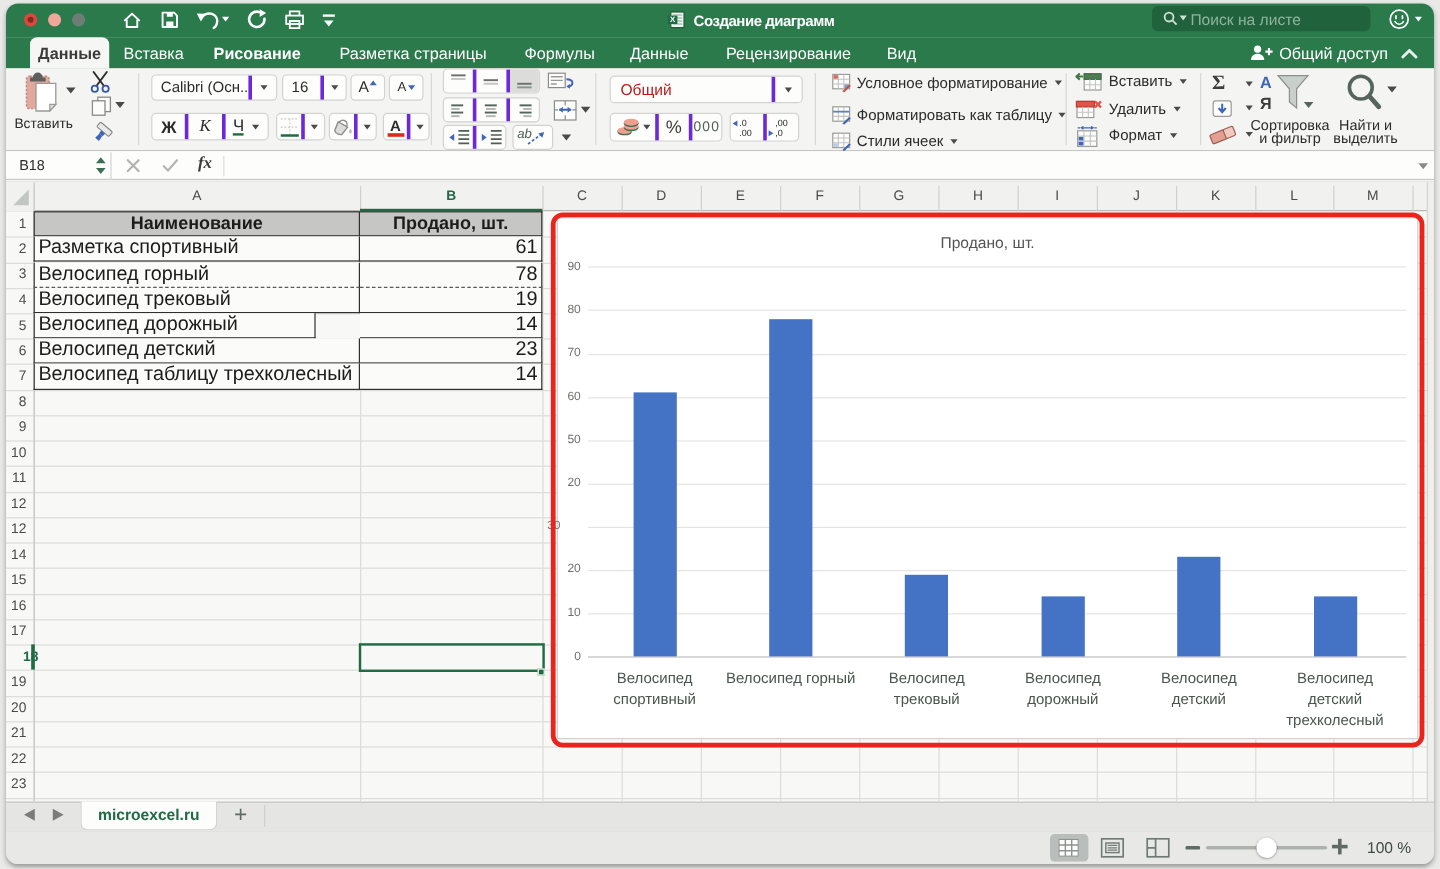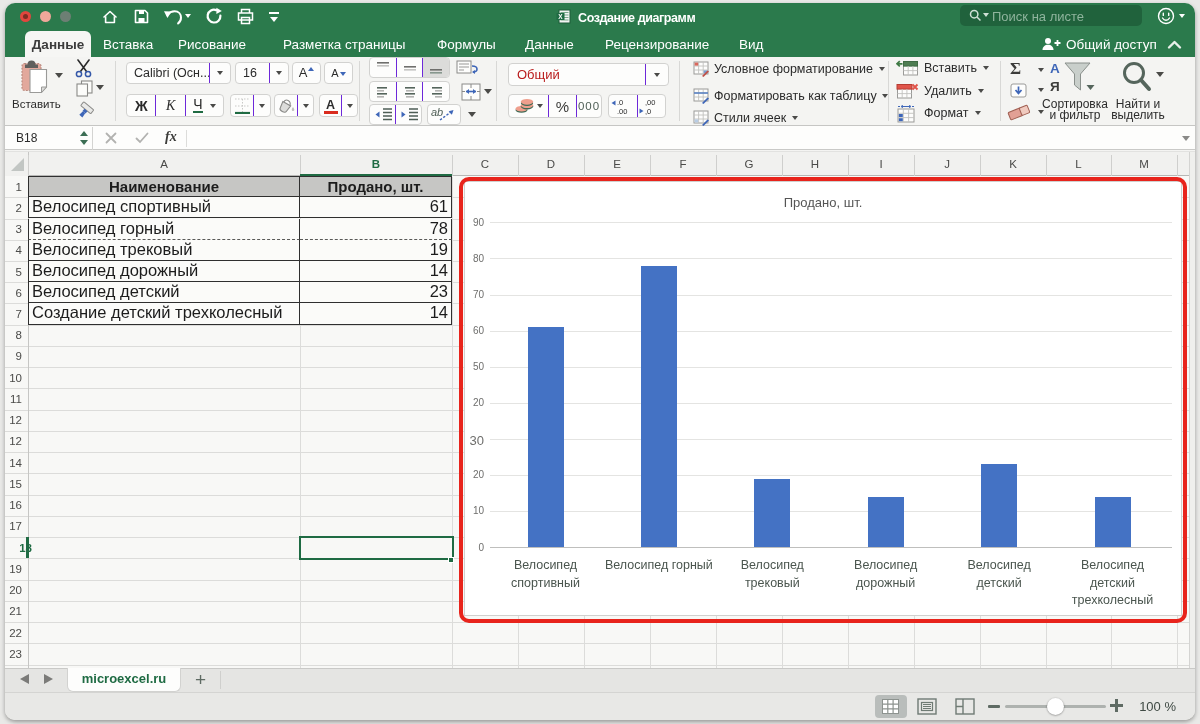--- a/index.html
+++ b/index.html
@@ -2,21 +2,21 @@
 <html><head><meta charset="utf-8">
 <style>
 *{margin:0;padding:0;box-sizing:border-box}
 html,body{width:1200px;height:724px;overflow:hidden}
 body{font-family:"Liberation Sans",sans-serif;background:#e9e9e7;position:relative}
 .a{position:absolute}
 .btn{background:#fdfdfc;border:1px solid #d2d2d0;border-radius:4px}
 .vline{width:1px;background:#d8d8d6}
 .gl{background:#dcdcda}
 .seg{background:#fdfdfc;border:1px solid #d2d2d0;border-radius:4px;display:flex}
-.seg>div{border-right:1px solid #6d28d9;display:flex;align-items:center;justify-content:center}
+.seg>div{border-right:3px solid #6d28d9;display:flex;align-items:center;justify-content:center}
 .seg>div:last-child{border-right:none}
 svg{display:block}
 </style></head><body>
 <div class="a" style="left:5px;top:3px;width:1190px;height:717px;border-radius:10px;background:#f4f4f2;box-shadow:0 2px 4px rgba(0,0,0,0.35)"></div>
 <div class="a" style="left:5px;top:3px;width:1190px;height:28px;border-radius:10px 10px 0 0;background:#2b7a4c"></div>
 <div class="a" style="left:20px;top:11px;width:11px;height:11px;border-radius:50%;background:#e1463e"></div>
 <div class="a" style="left:23px;top:14px;width:5px;height:5px;border-radius:50%;background:#7e2d23"></div>
 <div class="a" style="left:40px;top:11px;width:11px;height:11px;border-radius:50%;background:#f0a79a"></div>
 <div class="a" style="left:60px;top:11px;width:11px;height:11px;border-radius:50%;background:#6d7f74"></div>
 <svg class="a" style="left:102px;top:9px" width="16" height="16" viewBox="0 0 16 16">
@@ -60,21 +60,21 @@
 <svg class="a" style="left:1157px;top:7px" width="18" height="18" viewBox="0 0 18 18">
 <circle cx="9" cy="9" r="7.5" fill="none" stroke="#fff" stroke-width="1.4"></circle>
 <path d="M6.3 6.2 v2.2 M11.7 6.2 v2.2" stroke="#fff" stroke-width="1.4" stroke-linecap="round"></path>
 <path d="M5.5 11 c1 1.6 2.2 2.2 3.5 2.2 s2.5-0.6 3.5-2.2" fill="none" stroke="#fff" stroke-width="1.4" stroke-linecap="round"></path>
   </svg>
 <div class="a" style="left:1179px;top:14px;width:0;height:0;border-left:3.5px solid transparent;border-right:3.5px solid transparent;border-top:4.5px solid #fff"></div>
 <div class="a" style="left:5px;top:31px;width:1190px;height:26px;background:#2b7a4c"></div>
 <div class="a" style="left:25px;top:31px;width:66px;height:26px;background:#f6f6f4;border-radius:6px 6px 0 0"></div>
 <div class="a" style="left:25px;top:37px;width:66px;height:16px;font-size:13.5px;font-weight:bold;color:#3c3c3c;text-align:center">Данные</div>
 <div class="a" style="left:103px;top:37px;font-size:13.5px;font-weight:500;color:#fff">Вставка</div>
-<div class="a" style="left:178px;top:37px;font-size:13.5px;font-weight:400;color:#fff">Рисование</div>
+<div class="a" style="left:178px;top:37px;font-size:13.5px;font-weight:700;color:#fff">Рисование</div>
 <div class="a" style="left:283px;top:37px;font-size:13.5px;font-weight:500;color:#fff">Разметка страницы</div>
 <div class="a" style="left:437px;top:37px;font-size:13.5px;font-weight:500;color:#fff">Формулы</div>
 <div class="a" style="left:525px;top:37px;font-size:13.5px;font-weight:500;color:#fff">Данные</div>
 <div class="a" style="left:605px;top:37px;font-size:13.5px;font-weight:500;color:#fff">Рецензирование</div>
 <div class="a" style="left:739px;top:37px;font-size:13.5px;font-weight:500;color:#fff">Вид</div>
 <svg class="a" style="left:1041px;top:37px" width="21" height="15" viewBox="0 0 21 15">
 <circle cx="7" cy="4" r="3" fill="#fff"></circle>
     <path d="M1.5 13 c0-3.2 2.5-5.2 5.5-5.2 s5.5 2 5.5 5.2 Z" fill="#fff"></path>
 <path d="M16.5 3 v6 M13.5 6 h6" stroke="#fff" stroke-width="1.8"></path>
   </svg>
@@ -479,44 +479,44 @@
 <div class="a" style="left:5px;top:562.8px;width:17px;text-align:right;font-size:11.5px;font-weight:normal;color:#4a4a48">19</div>
 <div class="a" style="left:5px;top:584.1px;width:17px;text-align:right;font-size:11.5px;font-weight:normal;color:#4a4a48">20</div>
 <div class="a" style="left:5px;top:605.3px;width:17px;text-align:right;font-size:11.5px;font-weight:normal;color:#4a4a48">21</div>
 <div class="a" style="left:5px;top:626.5px;width:17px;text-align:right;font-size:11.5px;font-weight:normal;color:#4a4a48">22</div>
 <div class="a" style="left:5px;top:647.8px;width:17px;text-align:right;font-size:11.5px;font-weight:normal;color:#4a4a48">23</div>
 <div class="a" style="left:28px;top:177px;width:1px;height:491px;background:#c6c6c4"></div>
 <div class="a" style="left:26px;top:537.1px;width:2.5px;height:21.2px;background:#1f6b43"></div>
 <div class="a" style="left:1189px;top:152px;width:6px;height:516px;background:#efefed;border-left:1px solid #d4d4d2"></div>
 <div class="a" style="left:28px;top:176px;width:272px;height:21.2px;background:#c6c6c4;border:1px solid #2f2f2f;font-size:15px;font-weight:bold;color:#1c1c1c;text-align:center;line-height:20px">Наименование</div>
 <div class="a" style="left:300px;top:176px;width:152px;height:21.2px;background:#c6c6c4;border:1px solid #2f2f2f;border-left:none;font-size:15px;font-weight:bold;color:#1c1c1c;text-align:center;line-height:20px">Продано, шт.</div>
-<div class="a" style="left:28px;top:197.2px;width:272px;height:21.24px;background:#fbfbf9;border-left:1px solid #2f2f2f;border-right:1px solid #2f2f2f;border-bottom:1px solid #2f2f2f;font-size:16.5px;color:#1c1c1c;padding-left:3px;line-height:19.5px;white-space:nowrap">Велосипед спортивный</div>
+<div class="a" style="left:28px;top:197.2px;width:272px;height:21.24px;background:#fbfbf9;border-left:1px solid #2f2f2f;border-right:1px solid #2f2f2f;border-bottom:1px solid #2f2f2f;font-size:16.5px;color:#1c1c1c;padding-left:3px;line-height:19.5px;white-space:nowrap">Разметка спортивный</div>
 <div class="a" style="left:300px;top:197.2px;width:152px;height:21.24px;background:#fbfbf9;border-right:1px solid #2f2f2f;border-bottom:1px solid #2f2f2f;font-size:16.5px;color:#1c1c1c;text-align:right;padding-right:3px;line-height:19.5px">61</div>
 <div class="a" style="left:28px;top:218.5px;width:272px;height:21.24px;background:#fbfbf9;border-left:1px solid #2f2f2f;border-right:1px solid #2f2f2f;border-bottom:1px dashed #5a5a58;font-size:16.5px;color:#1c1c1c;padding-left:3px;line-height:19.5px;white-space:nowrap">Велосипед горный</div>
 <div class="a" style="left:300px;top:218.5px;width:152px;height:21.24px;background:#fbfbf9;border-right:1px solid #2f2f2f;border-bottom:1px dashed #5a5a58;font-size:16.5px;color:#1c1c1c;text-align:right;padding-right:3px;line-height:19.5px">78</div>
 <div class="a" style="left:28px;top:239.7px;width:272px;height:21.24px;background:#fbfbf9;border-left:1px solid #2f2f2f;border-right:1px solid #2f2f2f;border-bottom:1px solid #2f2f2f;font-size:16.5px;color:#1c1c1c;padding-left:3px;line-height:19.5px;white-space:nowrap">Велосипед трековый</div>
 <div class="a" style="left:300px;top:239.7px;width:152px;height:21.24px;background:#fbfbf9;border-right:1px solid #2f2f2f;border-bottom:1px solid #2f2f2f;font-size:16.5px;color:#1c1c1c;text-align:right;padding-right:3px;line-height:19.5px">19</div>
-<div class="a" style="left:28px;top:261.0px;width:272px;height:21.24px;background:#fbfbf9;border-left:1px solid #2f2f2f;border-right:1px solid #2f2f2f;border-bottom:1px solid #2f2f2f;font-size:16.5px;color:#1c1c1c;padding-left:3px;line-height:19.5px;white-space:nowrap">Велосипед дорожный</div>
+<div class="a" style="left:28px;top:261.0px;width:235px;height:21.24px;background:#fbfbf9;border-left:1px solid #2f2f2f;border-right:1px solid #2f2f2f;border-bottom:1px solid #2f2f2f;font-size:16.5px;color:#1c1c1c;padding-left:3px;line-height:19.5px;white-space:nowrap">Велосипед дорожный</div>
 <div class="a" style="left:300px;top:261.0px;width:152px;height:21.24px;background:#fbfbf9;border-right:1px solid #2f2f2f;border-bottom:1px solid #2f2f2f;font-size:16.5px;color:#1c1c1c;text-align:right;padding-right:3px;line-height:19.5px">14</div>
 <div class="a" style="left:28px;top:282.2px;width:272px;height:21.24px;background:#fbfbf9;border-left:1px solid #2f2f2f;border-right:1px solid #2f2f2f;border-bottom:1px solid #2f2f2f;font-size:16.5px;color:#1c1c1c;padding-left:3px;line-height:19.5px;white-space:nowrap">Велосипед детский</div>
 <div class="a" style="left:300px;top:282.2px;width:152px;height:21.24px;background:#fbfbf9;border-right:1px solid #2f2f2f;border-bottom:1px solid #2f2f2f;font-size:16.5px;color:#1c1c1c;text-align:right;padding-right:3px;line-height:19.5px">23</div>
-<div class="a" style="left:28px;top:303.4px;width:272px;height:21.24px;background:#fbfbf9;border-left:1px solid #2f2f2f;border-right:1px solid #2f2f2f;border-bottom:1px solid #2f2f2f;font-size:16.5px;color:#1c1c1c;padding-left:3px;line-height:19.5px;white-space:nowrap">Создание детский трехколесный</div>
+<div class="a" style="left:28px;top:303.4px;width:272px;height:21.24px;background:#fbfbf9;border-left:1px solid #2f2f2f;border-right:1px solid #2f2f2f;border-bottom:1px solid #2f2f2f;font-size:16.5px;color:#1c1c1c;padding-left:3px;line-height:19.5px;white-space:nowrap">Велосипед таблицу трехколесный</div>
 <div class="a" style="left:300px;top:303.4px;width:152px;height:21.24px;background:#fbfbf9;border-right:1px solid #2f2f2f;border-bottom:1px solid #2f2f2f;font-size:16.5px;color:#1c1c1c;text-align:right;padding-right:3px;line-height:19.5px">14</div>
 <div class="a" style="left:298.5px;top:535.6px;width:155px;height:24px;border:2px solid #1f6b43"></div>
 <div class="a" style="left:448px;top:556.6px;width:6px;height:6px;background:#1f6b43;border:1px solid #fff"></div>
 <div class="a" style="left:464px;top:181px;width:718px;height:434.5px;background:#fff;border:1px solid #d0d0ce"></div>
 <div class="a" style="left:464px;top:195px;width:718px;text-align:center;font-size:13px;color:#555555">Продано, шт.</div>
 <div class="a" style="left:490px;top:547.0px;width:682px;height:1px;background:#bfbfbd"></div>
 <div class="a" style="left:456px;top:541.5px;width:28px;text-align:right;font-size:10px;color:#6e6e6c">0</div>
 <div class="a" style="left:490px;top:510.9px;width:682px;height:1px;background:#e4e4e2"></div>
 <div class="a" style="left:456px;top:505.4px;width:28px;text-align:right;font-size:10px;color:#6e6e6c">10</div>
 <div class="a" style="left:490px;top:474.8px;width:682px;height:1px;background:#e4e4e2"></div>
 <div class="a" style="left:456px;top:469.3px;width:28px;text-align:right;font-size:10px;color:#6e6e6c">20</div>
 <div class="a" style="left:490px;top:438.8px;width:682px;height:1px;background:#e4e4e2"></div>
-<div class="a" style="left:456px;top:433.3px;width:28px;text-align:right;font-size:13px;color:#6e6e6c">30</div>
+<div class="a" style="left:456px;top:433.3px;width:28px;font-size:10px;color:#6e6e6c">30</div>
 <div class="a" style="left:490px;top:402.7px;width:682px;height:1px;background:#e4e4e2"></div>
 <div class="a" style="left:456px;top:397.2px;width:28px;text-align:right;font-size:10px;color:#6e6e6c">20</div>
 <div class="a" style="left:490px;top:366.6px;width:682px;height:1px;background:#e4e4e2"></div>
 <div class="a" style="left:456px;top:361.1px;width:28px;text-align:right;font-size:10px;color:#6e6e6c">50</div>
 <div class="a" style="left:490px;top:330.5px;width:682px;height:1px;background:#e4e4e2"></div>
 <div class="a" style="left:456px;top:325.0px;width:28px;text-align:right;font-size:10px;color:#6e6e6c">60</div>
 <div class="a" style="left:490px;top:294.5px;width:682px;height:1px;background:#e4e4e2"></div>
 <div class="a" style="left:456px;top:289.0px;width:28px;text-align:right;font-size:10px;color:#6e6e6c">70</div>
 <div class="a" style="left:490px;top:258.4px;width:682px;height:1px;background:#e4e4e2"></div>
 <div class="a" style="left:456px;top:252.9px;width:28px;text-align:right;font-size:10px;color:#6e6e6c">80</div>

